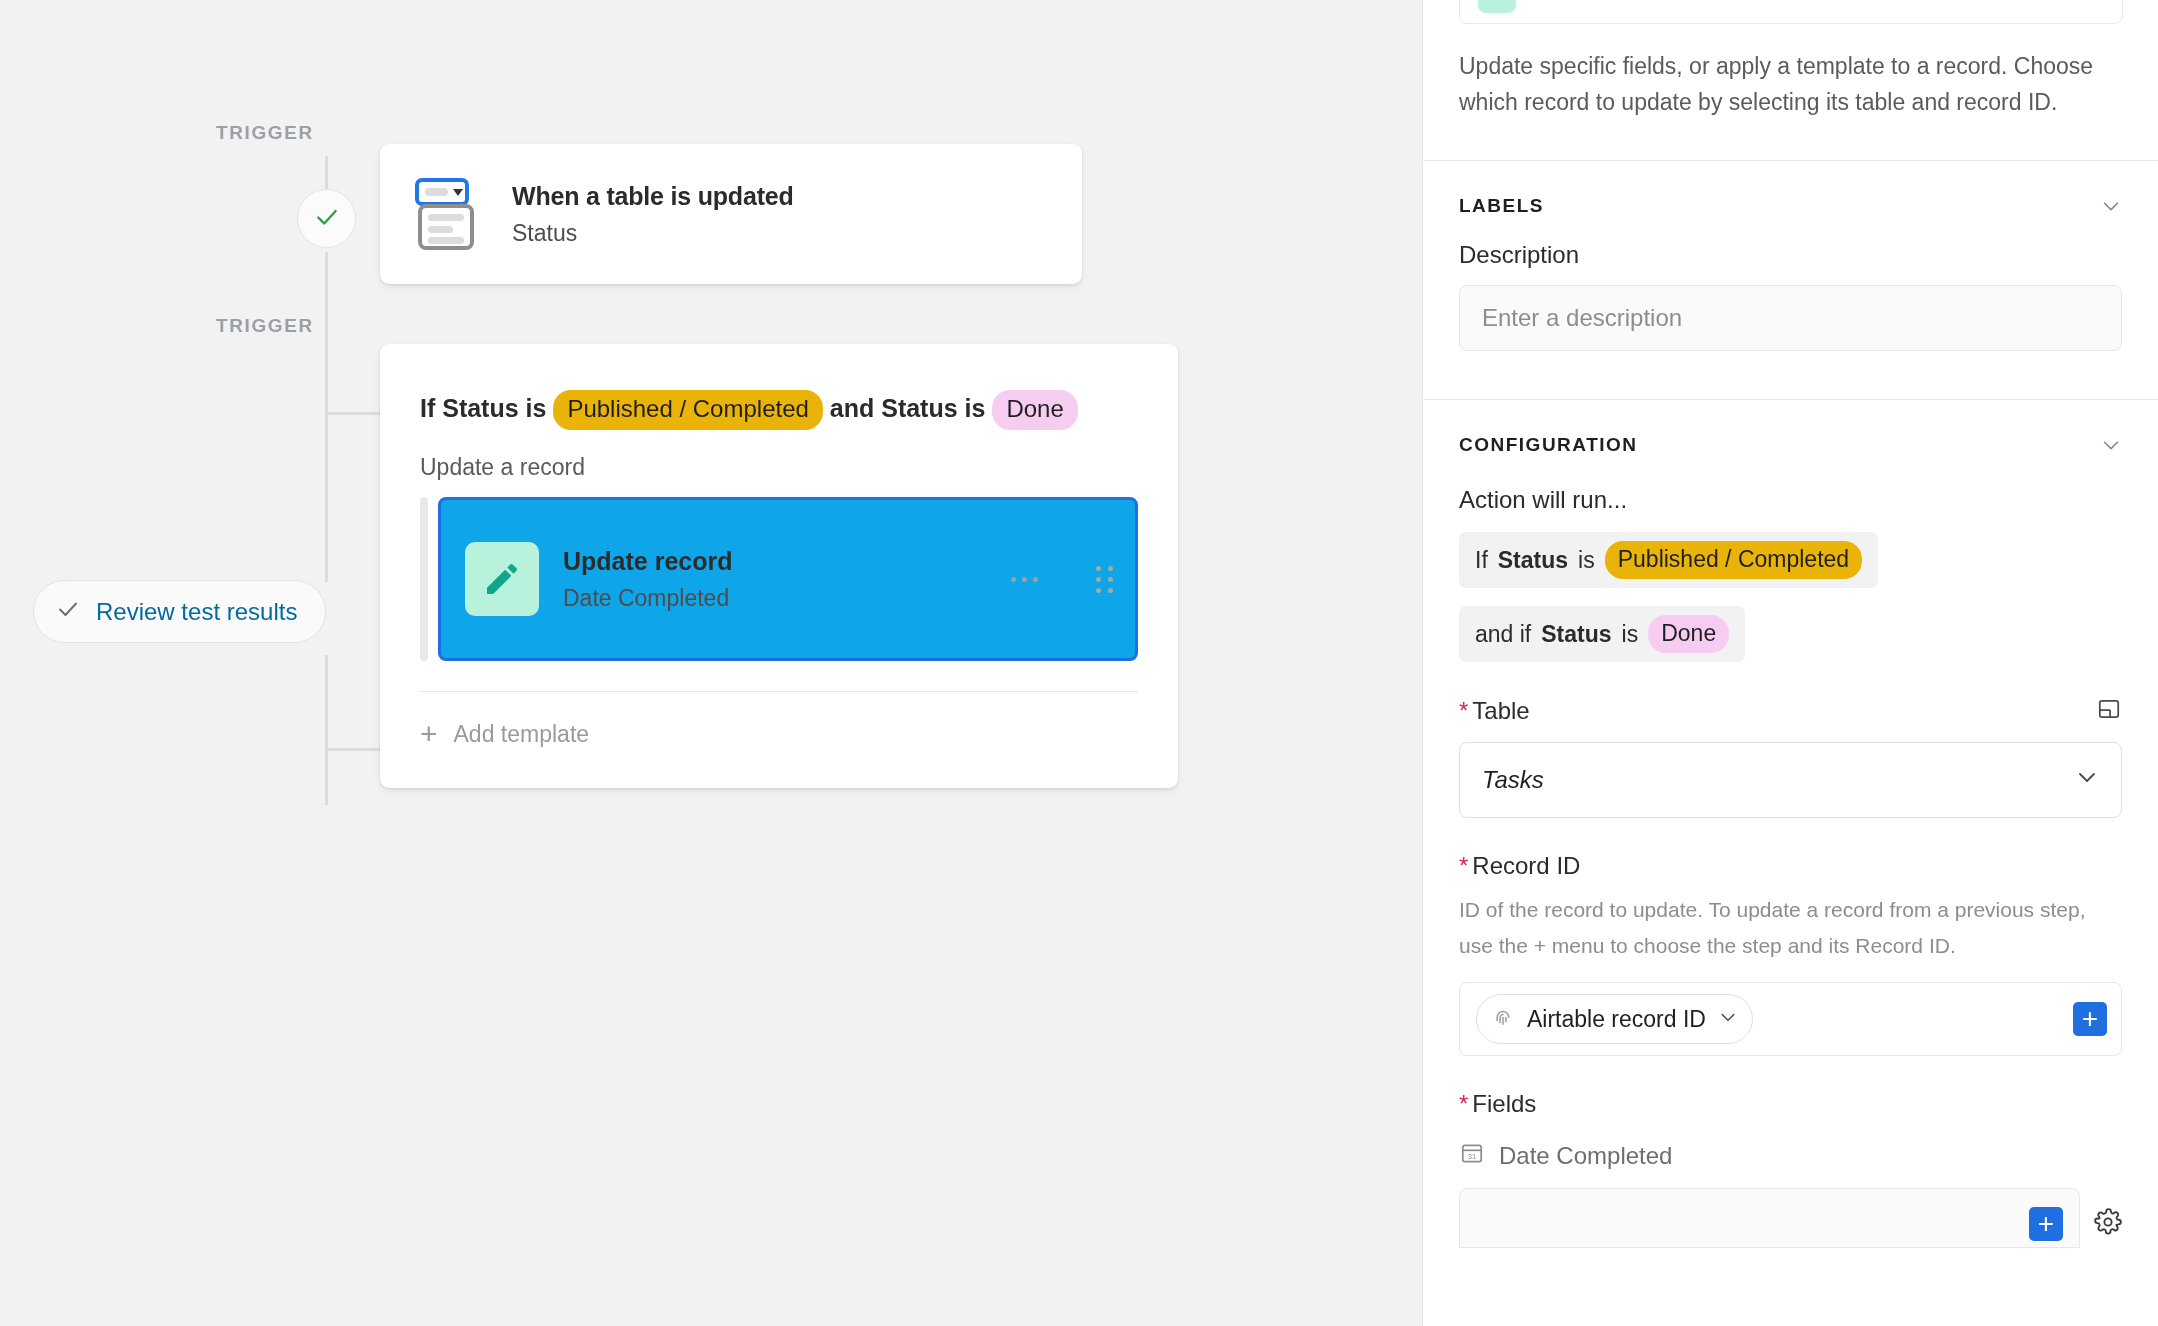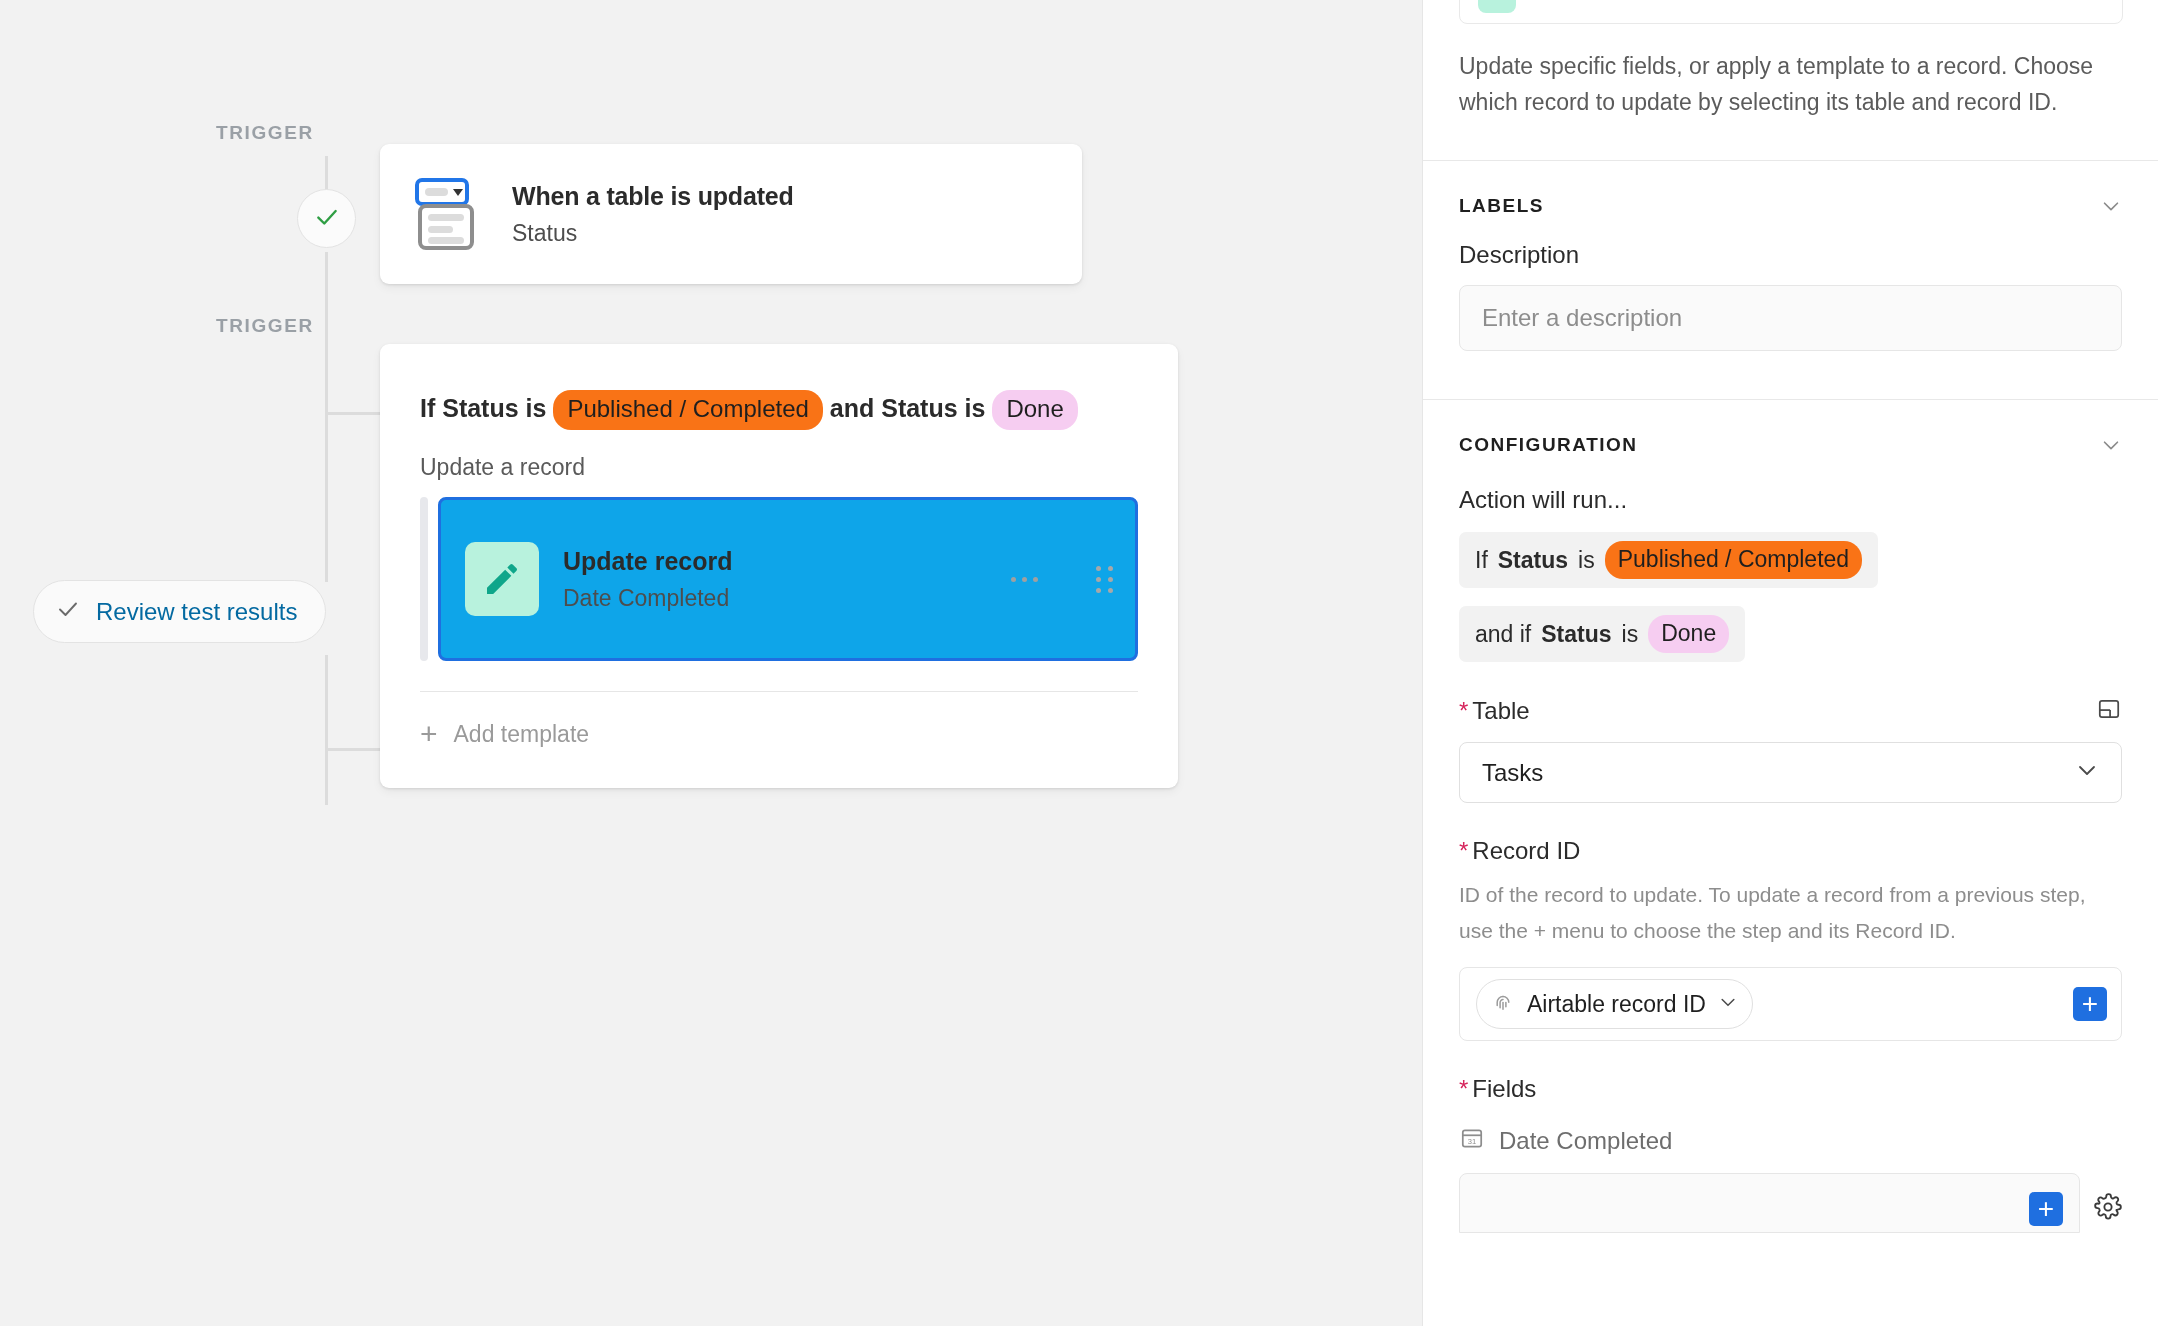--- a/index.html
+++ b/index.html
@@ -89,21 +89,21 @@
   .cond-text .pill { font-weight: 400; }
   .pill {
     display: inline-block;
     padding: 4px 14px 6px;
     border-radius: 18px;
     font-size: 24px;
     color: #1f1f1f;
     line-height: 30px;
     vertical-align: middle;
   }
-  .pill.green { background: #f97316; }
+  .pill.green { background: #eab308; }
   .pill.pink  { background: #f6cdf1; }
 
   #update-label { font-size: 23px; color: #5a5a5a; margin-top: 24px; }
 
   #step-wrap {
     margin-top: 16px;
     display: flex; align-items: stretch; gap: 10px;
   }
   #step-bar { width: 8px; border-radius: 4px; background: #e7e8ec; flex: none; }
   #step-card {
@@ -214,26 +214,26 @@
   .cond-chip b { font-weight: 700; }
   .cond-chip .pill { font-size: 23px; padding: 3px 13px 5px; }
 
   .lbl-row {
     display: flex; align-items: center; justify-content: space-between;
     margin-top: 34px;
   }
 
   .select {
     margin-top: 16px;
-    height: 61px;
+    height: 76px;
     border: 1px solid #e0e0e0; border-radius: 8px;
     background: #fff;
     display: flex; align-items: center; justify-content: space-between;
     padding: 14px 22px;
-    font-size: 24px; color: #1f1f1f;
+    font-size: 24px; color: #1f1f1f; font-style: italic;
   }
 
   .helper { font-size: 21px; line-height: 36px; color: #8d8d8d; margin-top: 12px; }
 
   #rec-box {
     margin-top: 18px;
     height: 74px;
     border: 1px solid #e6e6e6; border-radius: 8px;
     background: #fff;
     display: flex; align-items: center; justify-content: space-between;

